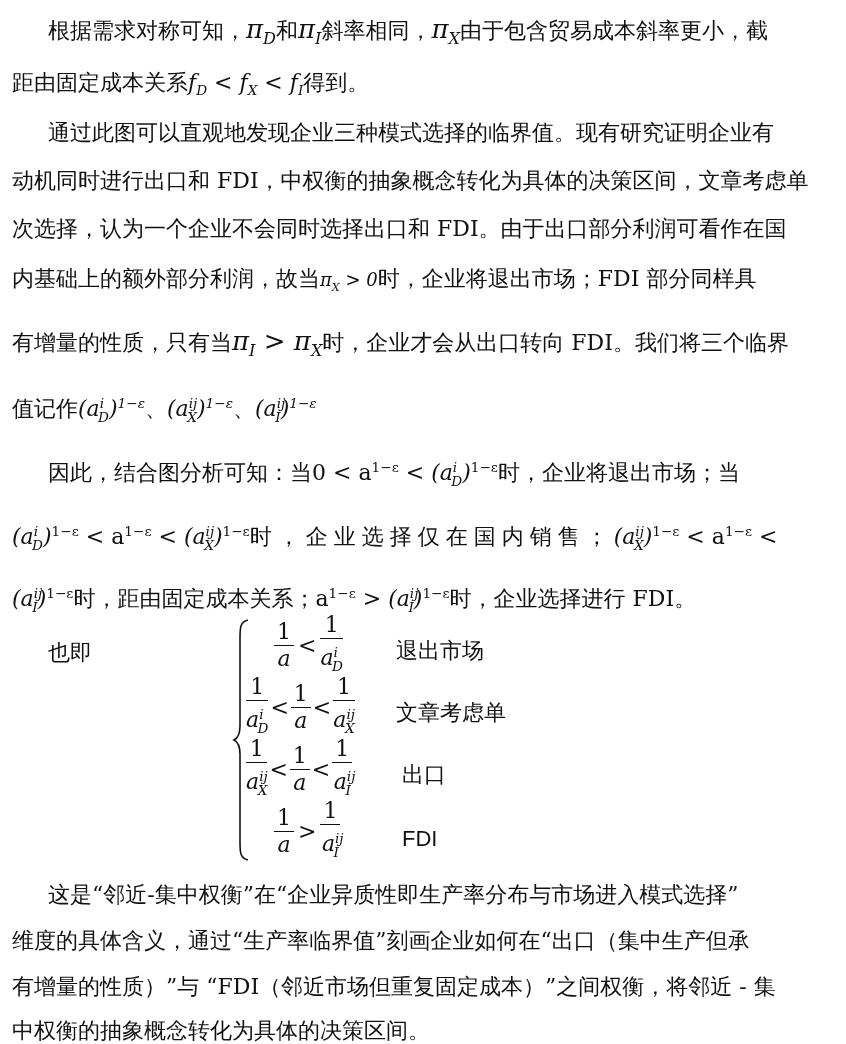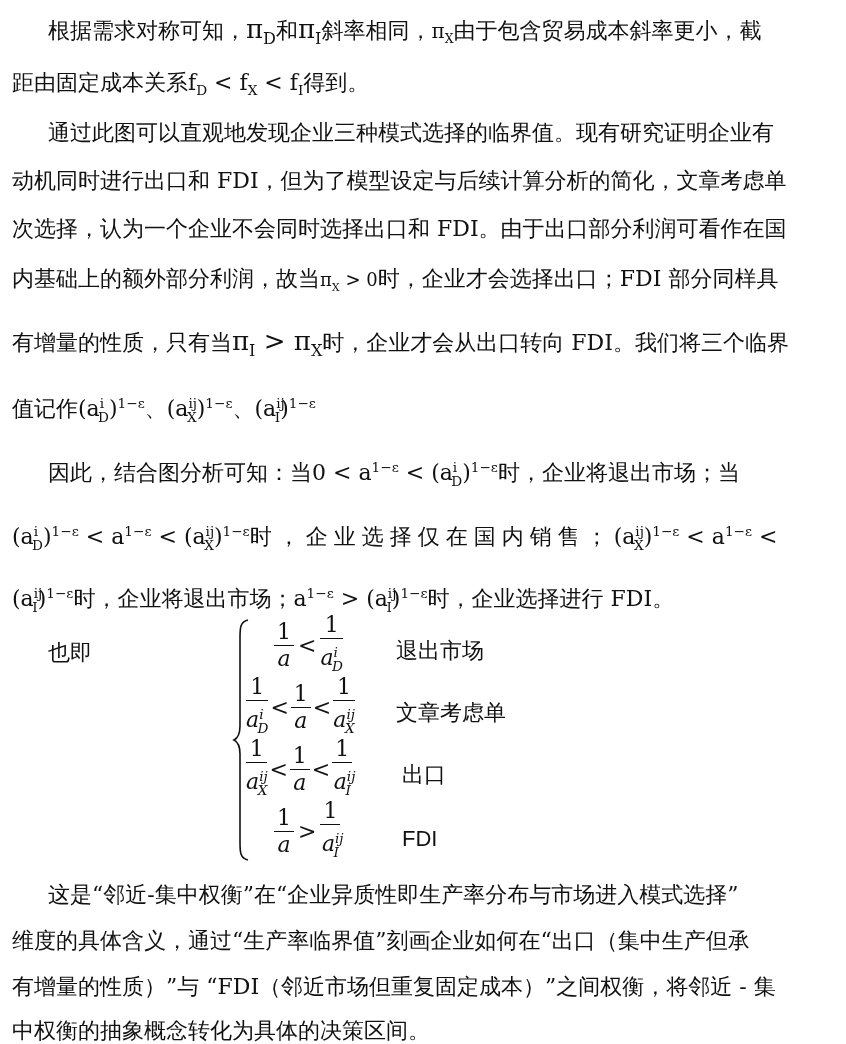--- a/index.html
+++ b/index.html
@@ -1,62 +1,62 @@
 <!DOCTYPE html>
 <html><head>
 <meta charset="utf-8">
 <style>
   html, body { margin:0; padding:0; background:#ffffff; }
   body { width:846px; height:1044px; overflow:hidden; position:relative;
          font-family:"DejaVu Serif", serif; color:#111; }
   .line { position:absolute; left:12px; white-space:nowrap; font-size:22px; line-height:30px; }
   .ind { left:48px; }
-  .m { font-family:"DejaVu Serif", serif; }
+  .m { font-family:"DejaVu Serif", serif; font-style:italic; }
   .mr { font-family:"DejaVu Serif", serif; }
   sub, sup { font-size:0.62em; }
   .lat { font-family:"Liberation Sans", sans-serif; font-size:19px; }
   .sp { letter-spacing:6px; }
   .brace { position:absolute; left:232px; top:618px; width:20px; height:244px; }
   .frac { display:inline-block; vertical-align:middle; text-align:center; margin:0 2px; }
   .frac .n { display:block; border-bottom:1px solid #111; padding:0 3px; line-height:26px; font-size:22px; }
   .frac .d { display:block; line-height:26px; font-size:22px; font-style:italic; }
   .case { position:absolute; font-size:22px; white-space:nowrap; display:flex; align-items:center; }
   .lbl { position:absolute; font-size:22px; white-space:nowrap; }
 </style>
 </head>
 <body>
 
 <div class="line ind" style="top:14px">
-  <span>根据需求对称可知，</span><span class="m" style="font-size:26px">π<sub>D</sub></span><span>和</span><span class="m" style="font-size:26px">π<sub>I</sub></span><span>斜率相同，</span><span class="m" style="font-size:20px">π<sub>X</sub></span><span>由于包含贸易成本斜率更小，截</span>
+  <span>根据需求对称可知，</span><span class="m" style="font-size:26px">π<sub>D</sub></span><span>和</span><span class="m" style="font-size:26px">π<sub>I</sub></span><span>斜率相同，</span><span class="m" style="font-size:26px">π<sub>X</sub></span><span>由于包含贸易成本斜率更小，截</span>
 </div>
 <div class="line" style="top:68px">
   <span>距由固定成本关系</span><span class="m">f<sub>D</sub> &lt; f<sub>X</sub> &lt; f<sub>I</sub></span><span>得到。</span>
 </div>
 
 <div class="line ind" style="top:118px">通过此图可以直观地发现企业三种模式选择的临界值。现有研究证明企业有</div>
-<div class="line" style="top:166px">动机同时进行出口和 FDI，但为了模型设定与后续计算分析的简化，文章考虑单</div>
+<div class="line" style="top:166px">动机同时进行出口和 FDI，中权衡的抽象概念转化为具体的决策区间，文章考虑单</div>
 <div class="line" style="top:214px">次选择，认为一个企业不会同时选择出口和 FDI。由于出口部分利润可看作在国</div>
 <div class="line" style="top:264px">
-  <span>内基础上的额外部分利润，故当</span><span class="m" style="font-size:18px">π<sub>X</sub> <span class="mr">&gt; 0</span></span><span>时，企业才会选择出口；FDI 部分同样具</span>
+  <span>内基础上的额外部分利润，故当</span><span class="m" style="font-size:18px">π<sub>X</sub> <span class="mr">&gt; 0</span></span><span>时，企业将退出市场；FDI 部分同样具</span>
 </div>
 <div class="line" style="top:326px">
   <span>有增量的性质，只有当</span><span class="m" style="font-size:26px">π<sub>I</sub> <span class="mr">&gt;</span> π<sub>X</sub></span><span>时，企业才会从出口转向 FDI。我们将三个临界</span>
 </div>
 <div class="line" style="top:388px">
   <span>值记作</span><span class="m">(a<sup>i</sup><sub style="margin-left:-6px">D</sub>)<sup>1−ε</sup></span><span>、</span><span class="m">(a<sup>ij</sup><sub style="margin-left:-10px">X</sub>)<sup>1−ε</sup></span><span>、</span><span class="m">(a<sup>ij</sup><sub style="margin-left:-10px">I</sub>)<sup>1−ε</sup></span>
 </div>
 
 <div class="line ind" style="top:452px">
   <span>因此，结合图分析可知：当</span><span class="mr">0 &lt; a<sup>1−ε</sup> &lt; <span class="m">(a<sup>i</sup><sub style="margin-left:-6px">D</sub>)</span><sup>1−ε</sup></span><span>时，企业将退出市场；当</span>
 </div>
 <div class="line" style="top:516px">
   <span class="mr"><span class="m">(a<sup>i</sup><sub style="margin-left:-6px">D</sub>)</span><sup>1−ε</sup> &lt; a<sup>1−ε</sup> &lt; <span class="m">(a<sup>ij</sup><sub style="margin-left:-10px">X</sub>)</span><sup>1−ε</sup></span><span class="sp">时，企业选择仅在国内销售；</span><span class="mr"><span class="m">(a<sup>ij</sup><sub style="margin-left:-10px">X</sub>)</span><sup>1−ε</sup> &lt; a<sup>1−ε</sup> &lt;</span>
 </div>
 <div class="line" style="top:578px">
-  <span class="mr"><span class="m">(a<sup>ij</sup><sub style="margin-left:-10px">I</sub>)</span><sup>1−ε</sup></span><span>时，企业将退出市场；</span><span class="mr">a<sup>1−ε</sup> &gt; <span class="m">(a<sup>ij</sup><sub style="margin-left:-10px">I</sub>)</span><sup>1−ε</sup></span><span>时，企业选择进行 FDI。</span>
+  <span class="mr"><span class="m">(a<sup>ij</sup><sub style="margin-left:-10px">I</sub>)</span><sup>1−ε</sup></span><span>时，距由固定成本关系；</span><span class="mr">a<sup>1−ε</sup> &gt; <span class="m">(a<sup>ij</sup><sub style="margin-left:-10px">I</sub>)</span><sup>1−ε</sup></span><span>时，企业选择进行 FDI。</span>
 </div>
 
 <div class="line ind" style="top:638px">也即</div>
 
 <svg class="brace" viewBox="0 0 20 244">
   <path d="M16 2 C8 4 8 10 8 20 L8 108 C8 116 6 120 2 122 C6 124 8 128 8 136 L8 224 C8 234 8 240 16 242" fill="none" stroke="#111" stroke-width="1.6"></path>
 </svg>
 
 <div class="case" style="left:272px; top:612px">
   <span class="frac">

